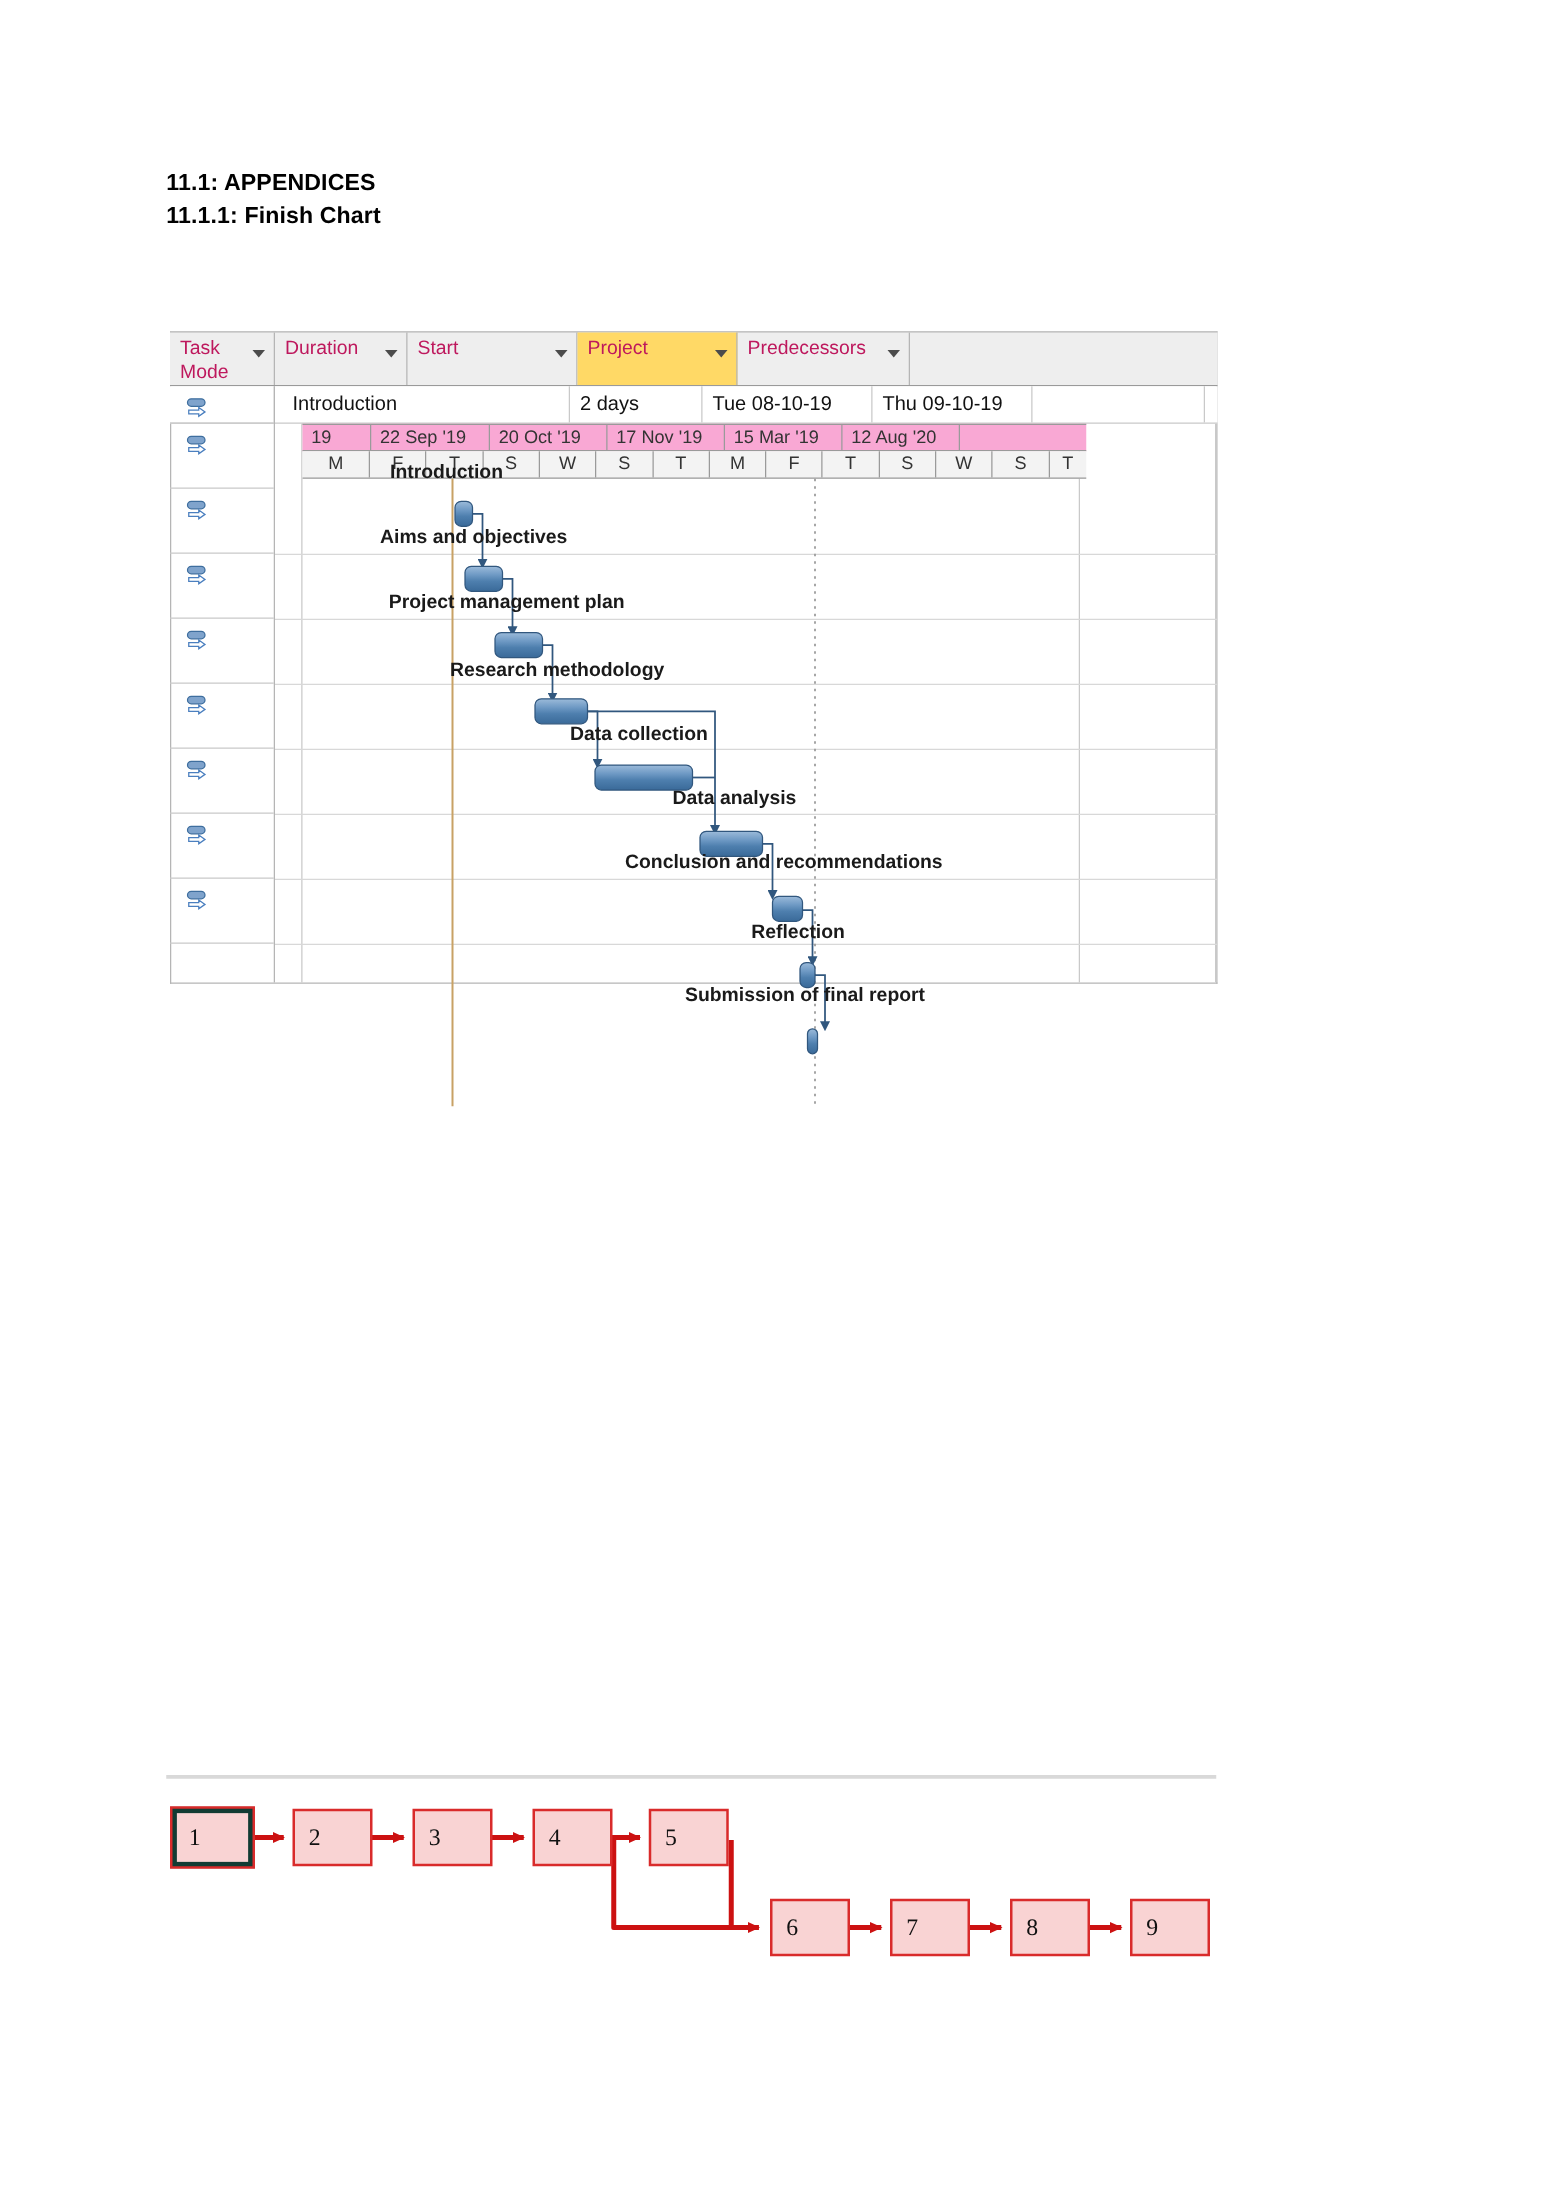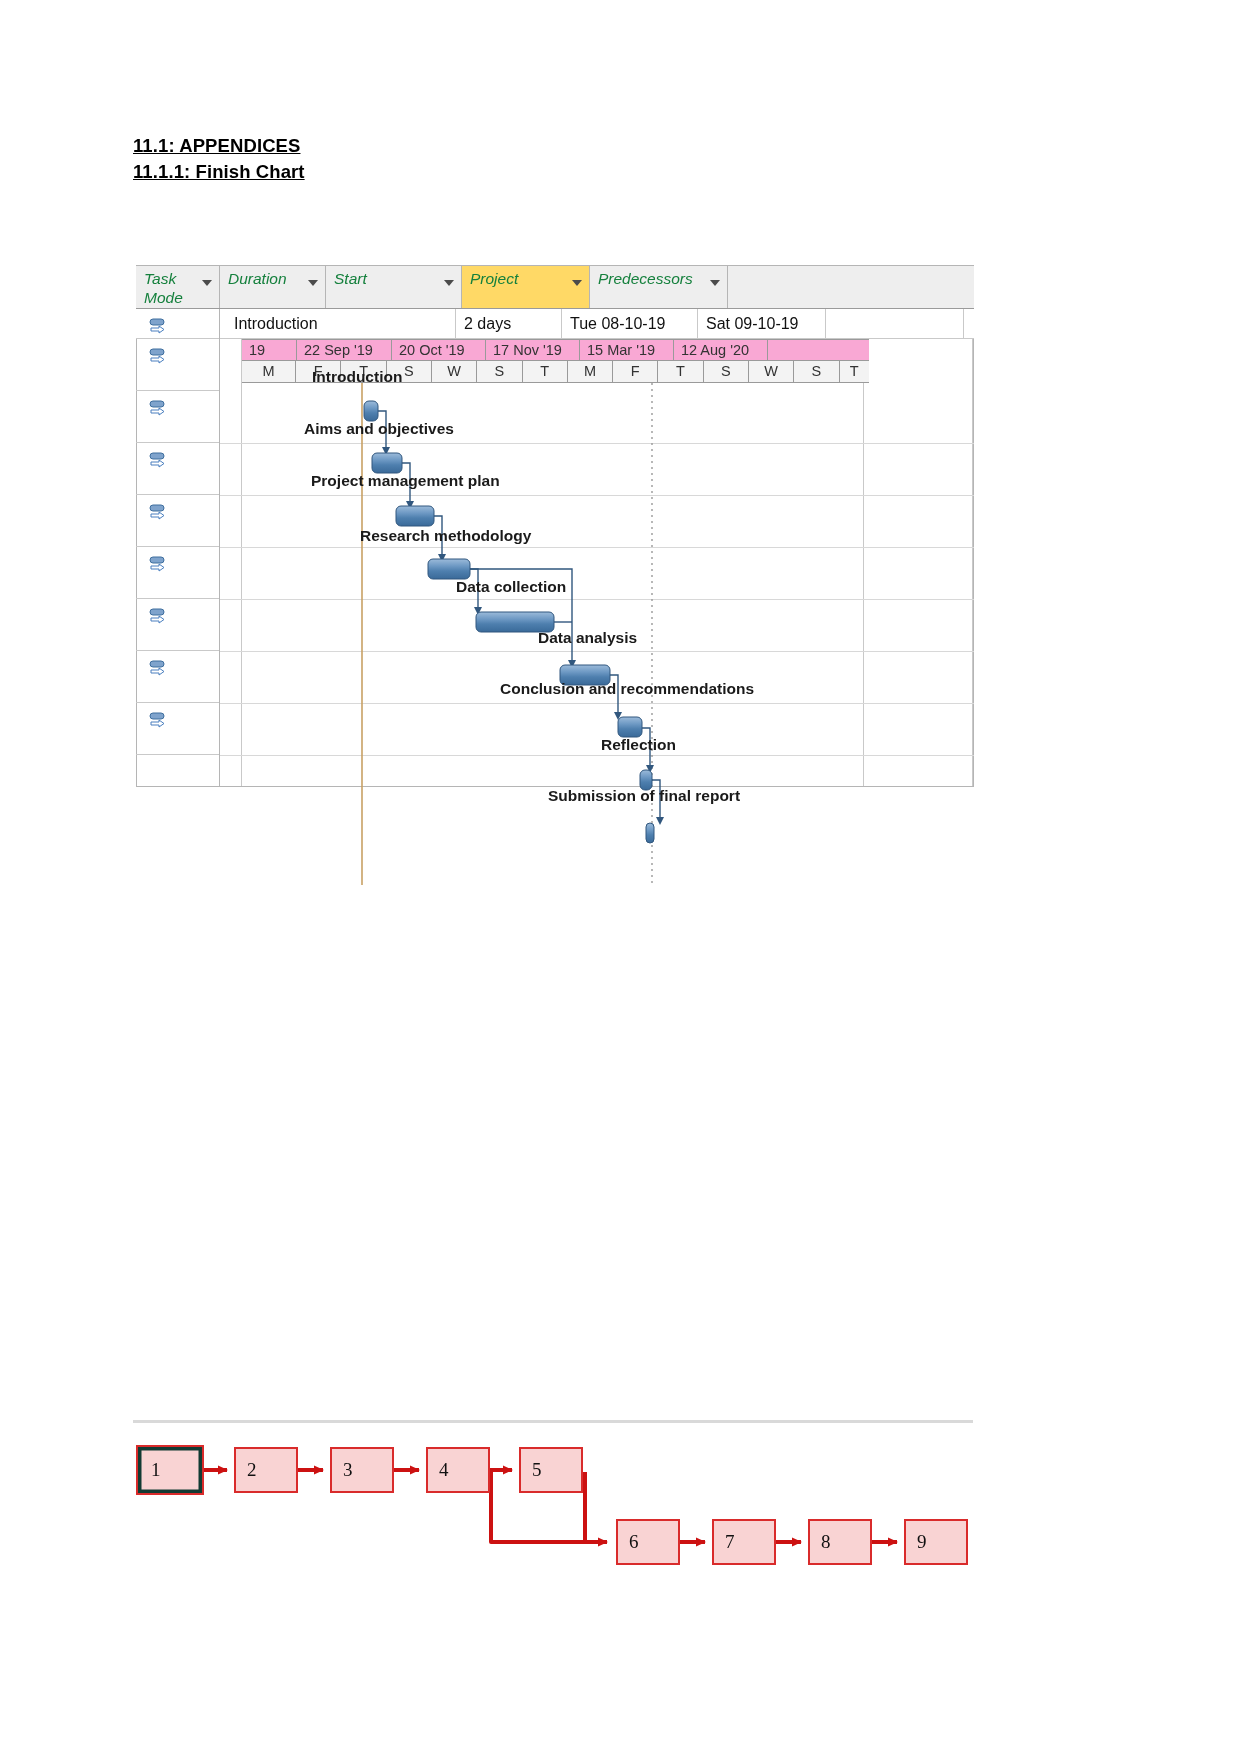--- a/index.html
+++ b/index.html
@@ -25,21 +25,20 @@
     width: 800px;
   }
   .doc-heading {
     font-family: "Liberation Sans", sans-serif;
     font-weight: bold;
     font-size: 18.5px;
     line-height: 26px;
     letter-spacing: 0.1px;
     color: #000;
     white-space: nowrap;
-    text-decoration: underline;
   }
 
   
   #gantt-figure {
     position: absolute;
     left: 136px;
     top: 265px;
     width: 838px;
     height: 620px;
   }
@@ -70,24 +69,23 @@
     border-bottom: 1px solid #9a9a9a;
     box-sizing: border-box;
   }
   .hdr-cell {
     position: relative;
     border-right: 1px solid #b5b5b5;
     box-sizing: border-box;
     padding: 3px 0 0 8px;
     font-size: 15.5px;
     line-height: 19px;
-    color: #15803d;
+    color: #be185d;
     font-family: "Liberation Sans", sans-serif;
     overflow: hidden;
-    font-style: italic;
   }
   .hdr-cell.yellow { background: #ffd966; }
   .hdr-cell .lbl { display: block; white-space: pre-line; }
   .filter-caret {
     position: absolute;
     right: 7px;
     top: 14px;
     width: 0; height: 0;
     border-left: 5px solid transparent;
     border-right: 5px solid transparent;
@@ -286,21 +284,21 @@
   <div class="data-row">
     <div class="data-cell" style="width:84px">
       <svg class="ico-autosched" viewBox="0 0 24 24">
         <rect x="2" y="2" width="14" height="6" rx="3" fill="#7FA3CC" stroke="#3E6E9E"></rect>
         <path d="M3 11 h8 v-2 l5 3.5 l-5 3.5 v-2 h-8 z" fill="#ffffff" stroke="#4a7fbf"></path>
       </svg>
     </div>
     <div class="data-cell indent" style="width:236px">Introduction</div>
     <div class="data-cell" style="width:106px">2 days</div>
     <div class="data-cell" style="width:136px">Tue 08-10-19</div>
-    <div class="data-cell" style="width:128px">Sat 09-10-19</div>
+    <div class="data-cell" style="width:128px">Thu 09-10-19</div>
     <div class="data-cell" style="width:138px"></div>
     <div class="data-cell" style="width:10px;border-right:none"></div>
   </div>
 
   <div class="tm-col">
     <div class="tm-cell"></div>
     <div class="tm-cell">
       <svg class="ico-autosched" viewBox="0 0 24 24">
         <rect x="2" y="2" width="14" height="6" rx="3" fill="#7FA3CC" stroke="#3E6E9E"></rect>
         <path d="M3 11 h8 v-2 l5 3.5 l-5 3.5 v-2 h-8 z" fill="#ffffff" stroke="#4a7fbf"></path>

